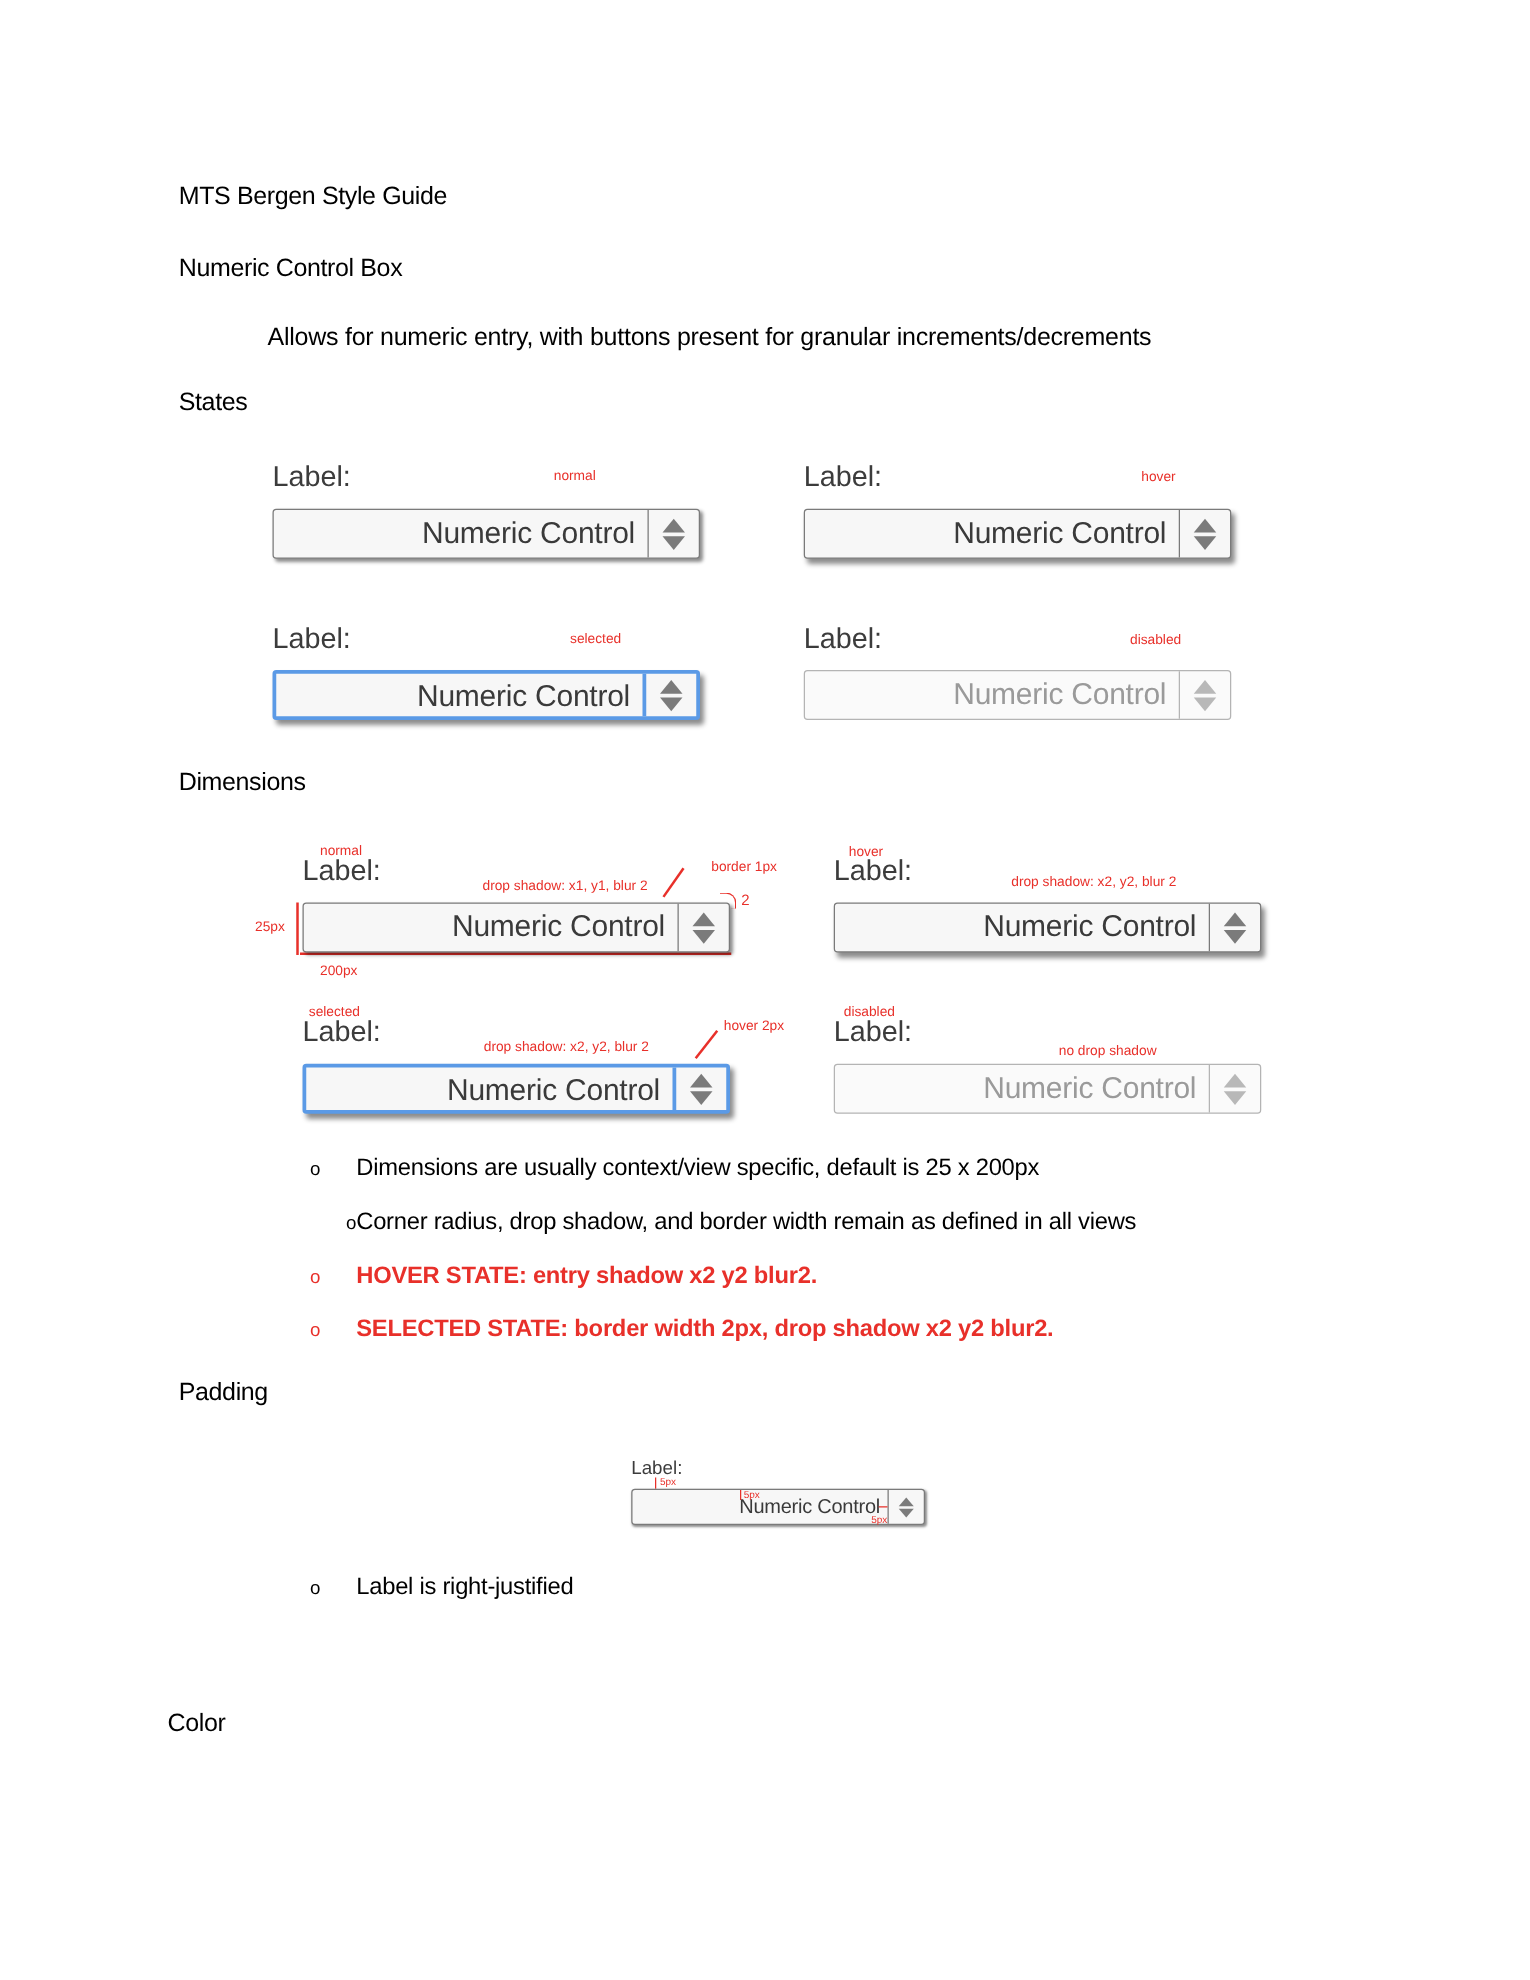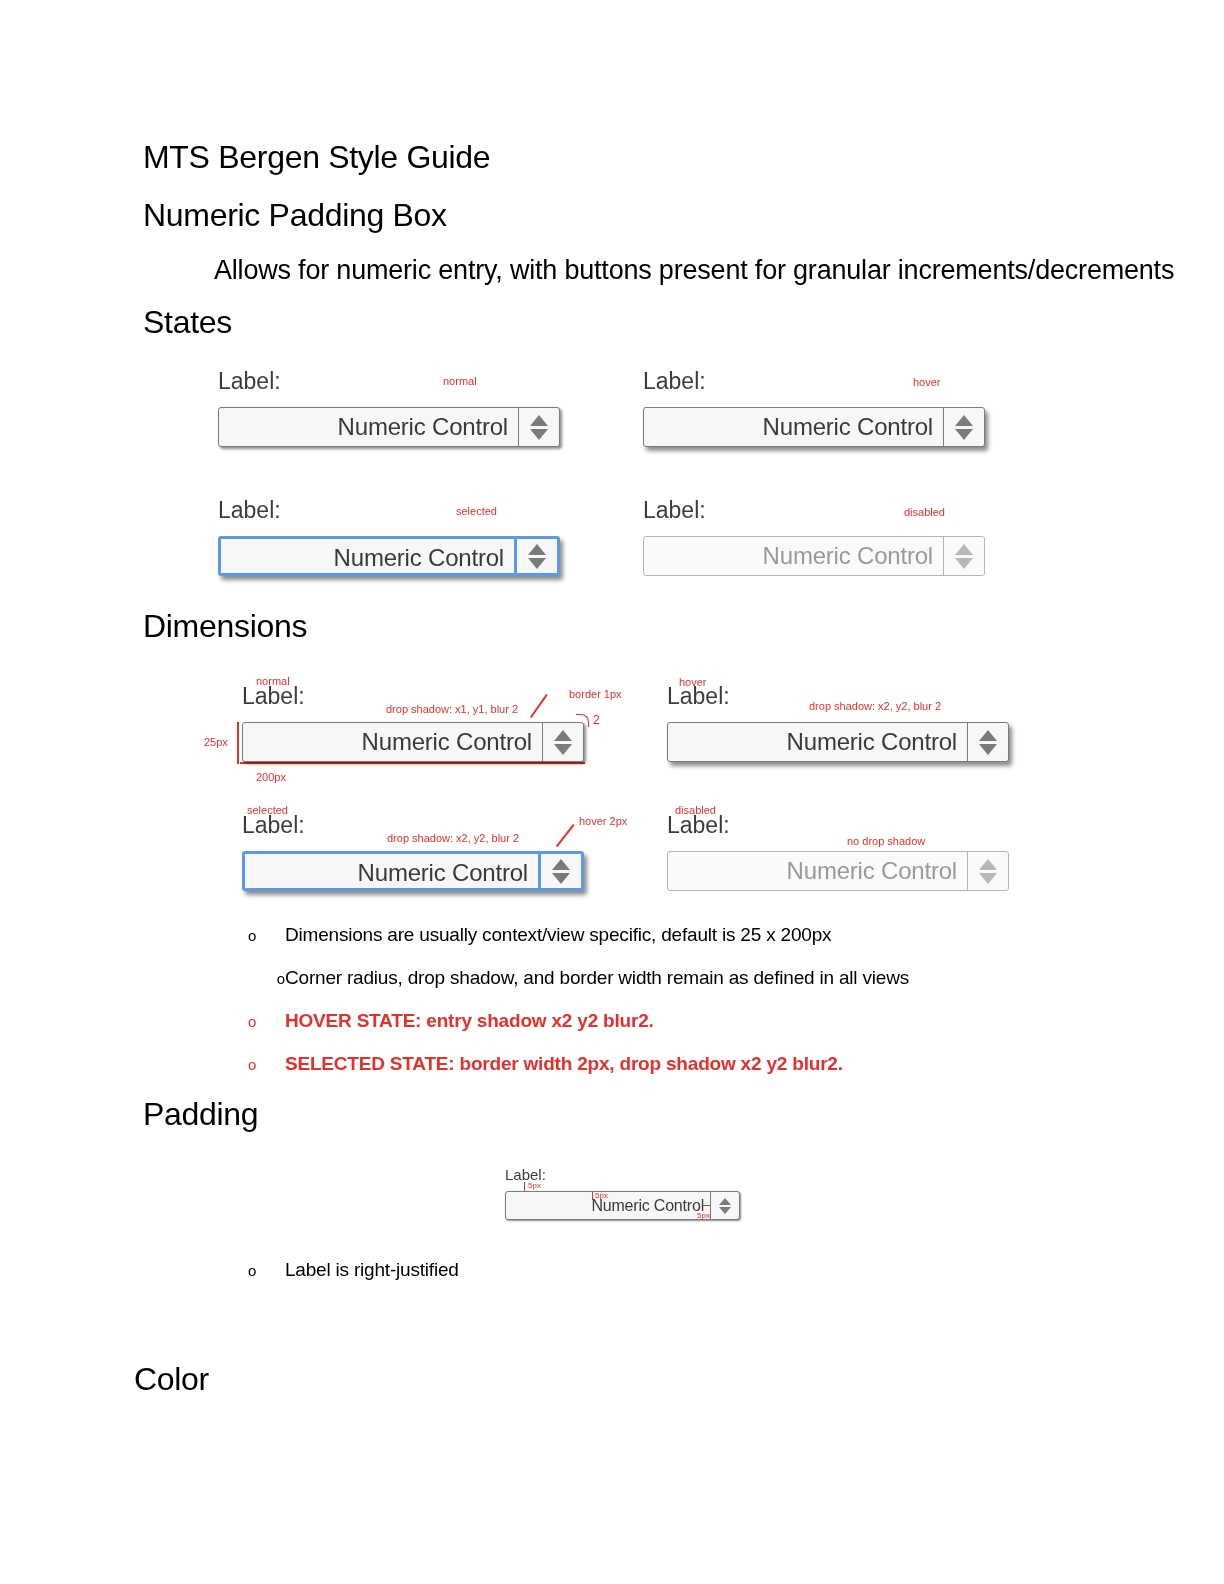--- a/index.html
+++ b/index.html
@@ -1,20 +1,20 @@
 <!DOCTYPE html>
 <html><head>
 <meta charset="utf-8">
 <style>
   html, body { margin: 0; padding: 0; background: #ffffff; }
   body { width: 1224px; height: 1584px; position: relative; overflow: hidden;
          font-family: "Liberation Sans", sans-serif; color: #000; }
   .abs { position: absolute; }
-  .h1 { font-size: 32px; line-height: 34px; white-space: nowrap; letter-spacing: -0.3px; }
-  .desc { font-size: 27px; line-height: 26px; white-space: nowrap; letter-spacing: -0.2px; }
+  .h1 { font-size: 20px; line-height: 34px; white-space: nowrap; letter-spacing: -0.3px; }
+  .desc { font-size: 20px; line-height: 26px; white-space: nowrap; letter-spacing: -0.2px; }
   .bullet-row { position: absolute; left: 248px; font-size: 19px; line-height: 24px; white-space: nowrap; letter-spacing: -0.2px; }
   .bullet-row .mark { display: inline-block; width: 37px; font-size: 15px; }
   .bullet-row.red { color: #e8302a; font-weight: bold; }
 
   
   .lbl { position: absolute; font-size: 23px; color: #3c3c3c; white-space: nowrap; }
   .ann { position: absolute; font-size: 11px; color: #e8302a; white-space: nowrap; }
   .nc { position: absolute; width: 342px; height: 40px; box-sizing: border-box;
         border: 1.5px solid #7a7a7a; border-radius: 3px; background: #f7f7f7;
         display: flex; align-items: stretch; }
@@ -43,21 +43,21 @@
   .nc.small .tri-up { border-left-width: 6px; border-right-width: 6px; border-bottom-width: 7px; }
   .nc.small .tri-down { border-left-width: 6px; border-right-width: 6px; border-top-width: 7px; }
 
   .redline { position: absolute; background: #e8302a; }
   .tiny { position: absolute; font-size: 8px; color: #e8302a; white-space: nowrap; text-align: center; }
 </style>
 </head>
 <body>
 
 <div class="abs h1" style="left:143px;top:140px;">MTS Bergen Style Guide</div>
-<div class="abs h1" style="left:143px;top:198px;">Numeric Padding Box</div>
+<div class="abs h1" style="left:143px;top:198px;">Numeric Control Box</div>
 <div class="abs desc" style="left:214px;top:257px;">Allows for numeric entry, with buttons present for granular increments/decrements</div>
 <div class="abs h1" style="left:143px;top:305px;">States</div>
 
 <div>
   <div class="lbl" style="left:218px;top:368px;">Label:</div>
   <div class="ann" style="left:443px;top:375px;">normal</div>
   <div class="nc normal" style="left:218px;top:407px;">
     <div class="val">Numeric Control</div>
     <div class="spin">
       <span class="tri-up"></span>

